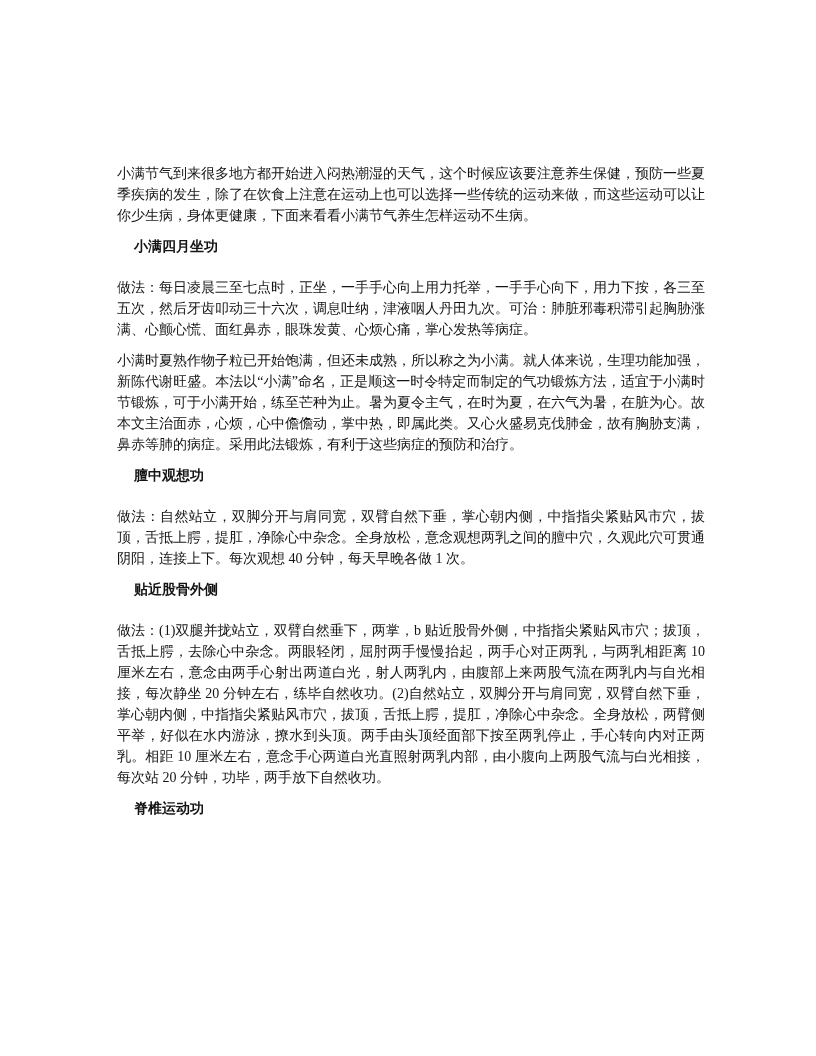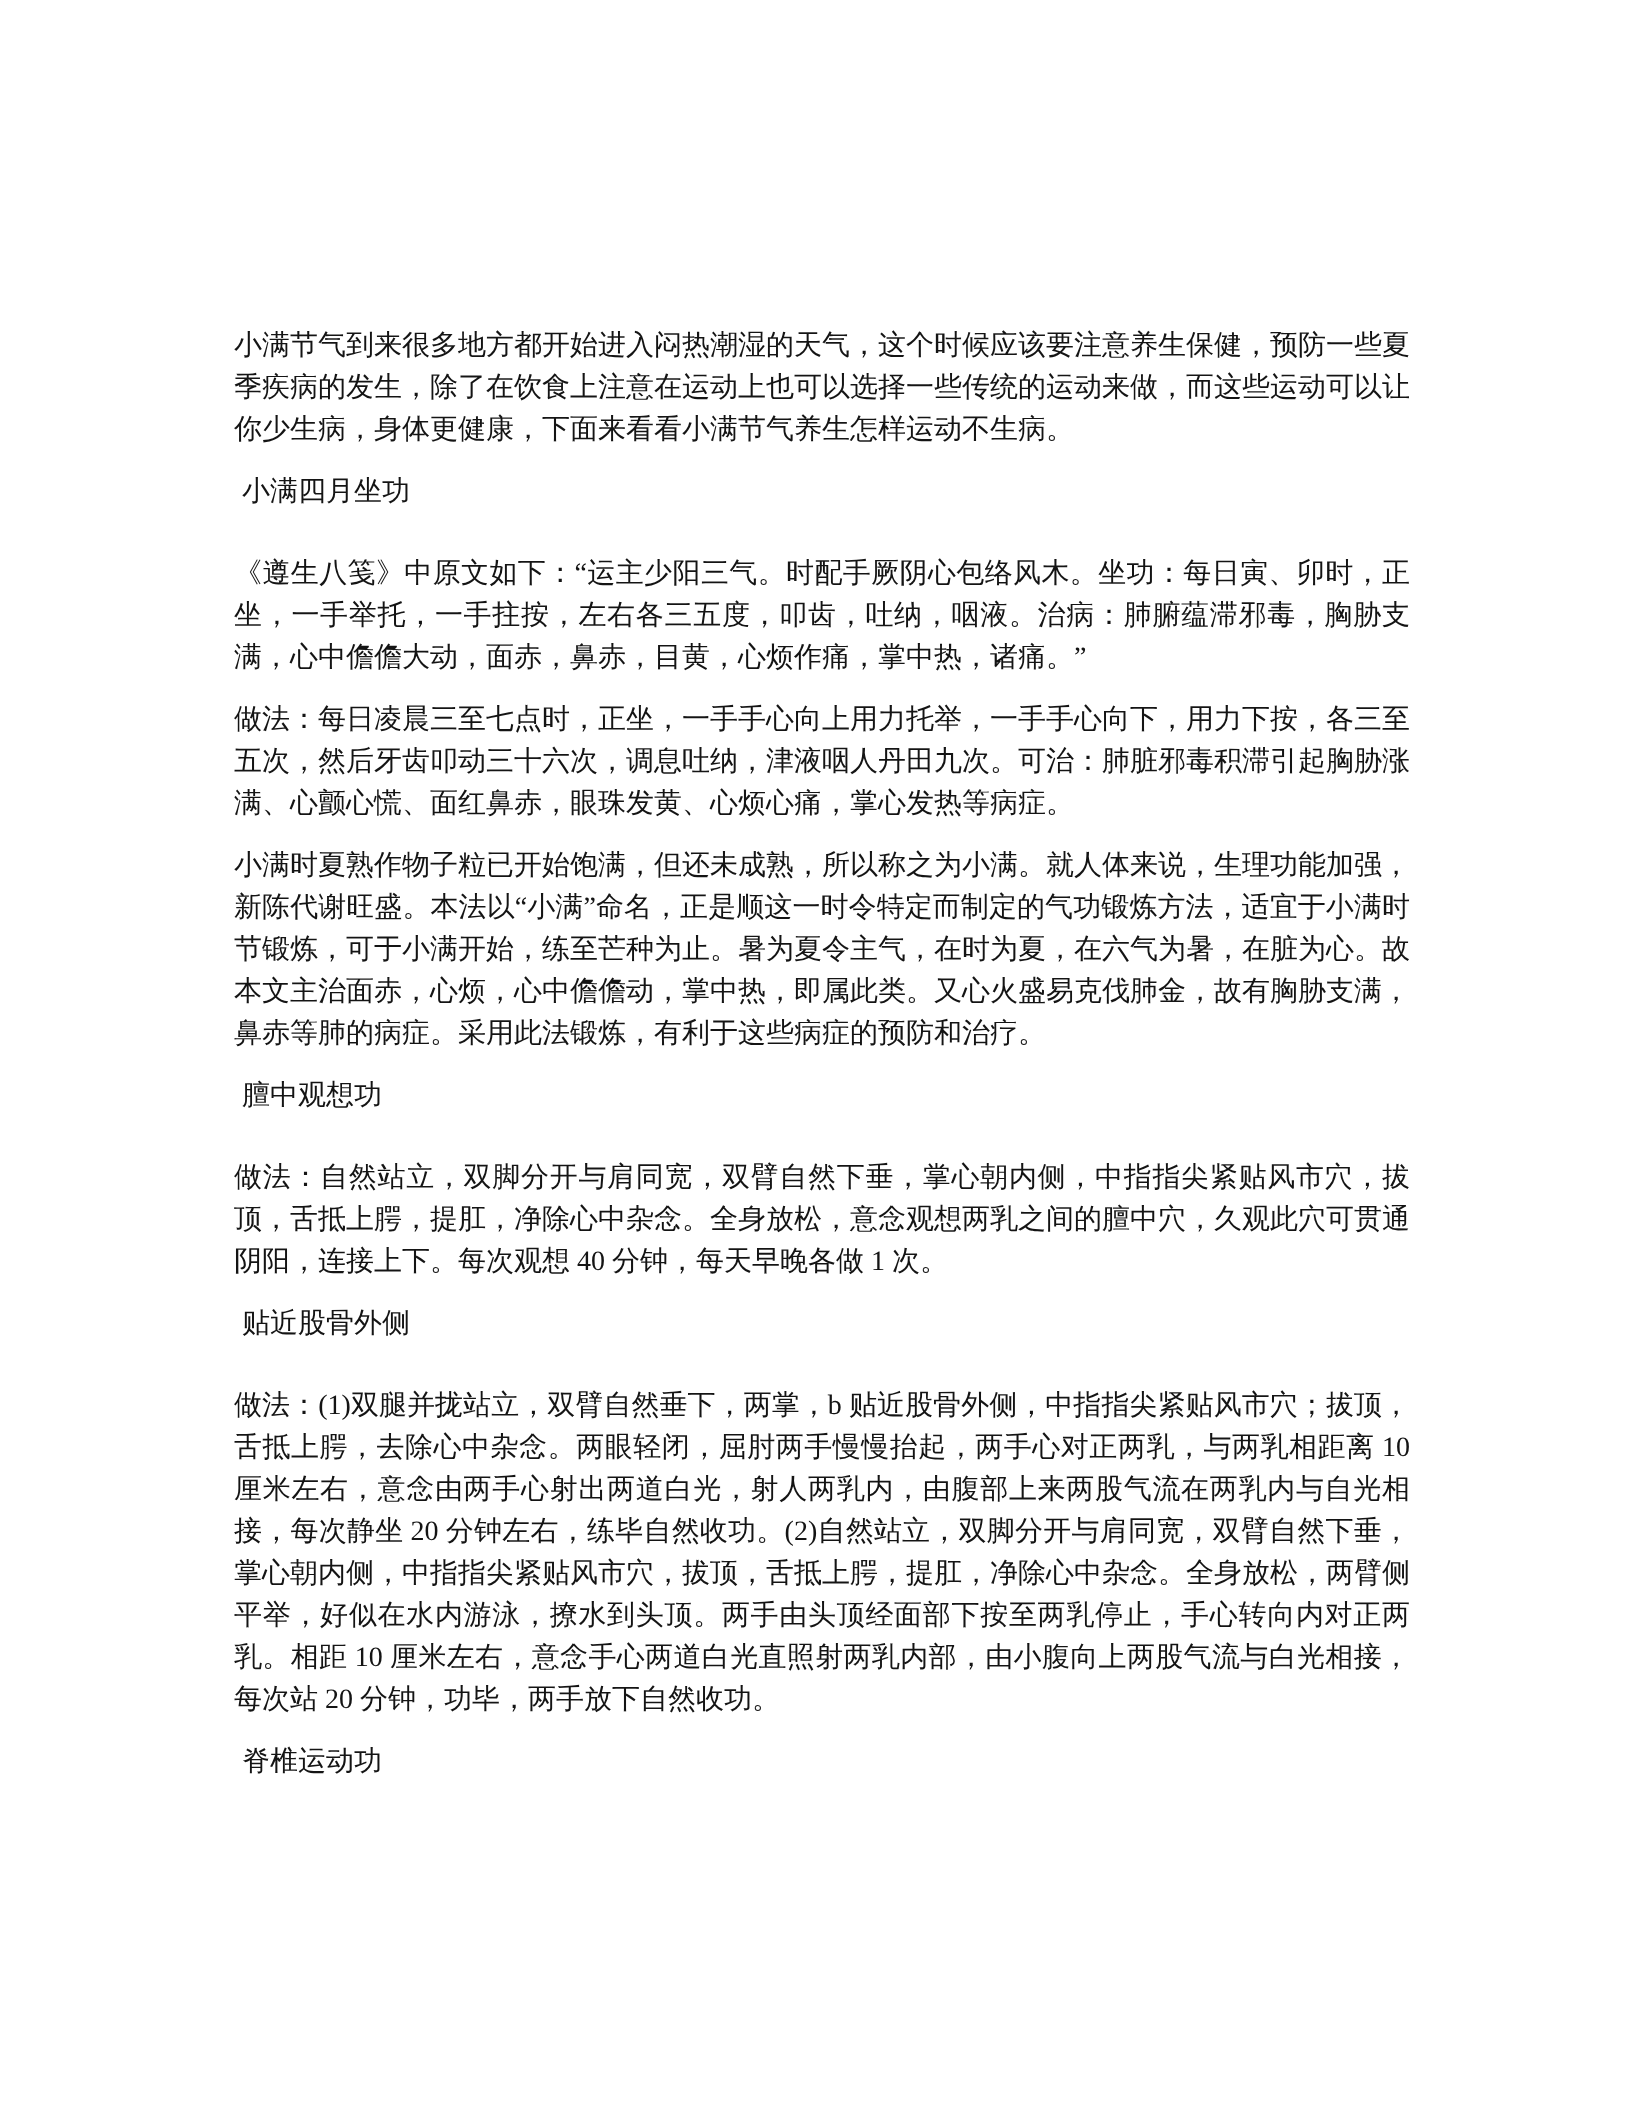--- a/index.html
+++ b/index.html
@@ -19,33 +19,32 @@
     line-height: 21px;
     color: #141414;
     overflow: hidden;
   }
   .para {
     margin: 0 0 10px 0;
     text-align: justify;
     word-break: break-all;
   }
   .heading {
-    margin: 0 0 20px 4px;
-    font-weight: normal;
+    margin: 0 0 20px 17px;
+    font-weight: bold;
     font-size: 14px;
     line-height: 21px;
   }
 </style>
 </head>
 <body>
 
 <main class="page">
   <p class="para">小满节气到来很多地方都开始进入闷热潮湿的天气，这个时候应该要注意养生保健，预防一些夏季疾病的发生，除了在饮食上注意在运动上也可以选择一些传统的运动来做，而这些运动可以让你少生病，身体更健康，下面来看看小满节气养生怎样运动不生病。</p>
   <p class="heading">小满四月坐功</p>
-  <p class="para">《遵生八笺》中原文如下：“运主少阳三气。时配手厥阴心包络风木。坐功：每日寅、卯时，正坐，一手举托，一手拄按，左右各三五度，叩齿，吐纳，咽液。治病：肺腑蕴滞邪毒，胸胁支满，心中儋儋大动，面赤，鼻赤，目黄，心烦作痛，掌中热，诸痛。”</p>
   <p class="para">做法：每日凌晨三至七点时，正坐，一手手心向上用力托举，一手手心向下，用力下按，各三至五次，然后牙齿叩动三十六次，调息吐纳，津液咽人丹田九次。可治：肺脏邪毒积滞引起胸胁涨满、心颤心慌、面红鼻赤，眼珠发黄、心烦心痛，掌心发热等病症。</p>
   <p class="para">小满时夏熟作物子粒已开始饱满，但还未成熟，所以称之为小满。就人体来说，生理功能加强，新陈代谢旺盛。本法以“小满”命名，正是顺这一时令特定而制定的气功锻炼方法，适宜于小满时节锻炼，可于小满开始，练至芒种为止。暑为夏令主气，在时为夏，在六气为暑，在脏为心。故本文主治面赤，心烦，心中儋儋动，掌中热，即属此类。又心火盛易克伐肺金，故有胸胁支满，鼻赤等肺的病症。采用此法锻炼，有利于这些病症的预防和治疗。</p>
   <p class="heading">膻中观想功</p>
   <p class="para">做法：自然站立，双脚分开与肩同宽，双臂自然下垂，掌心朝内侧，中指指尖紧贴风市穴，拔顶，舌抵上腭，提肛，净除心中杂念。全身放松，意念观想两乳之间的膻中穴，久观此穴可贯通阴阳，连接上下。每次观想 40 分钟，每天早晚各做 1 次。</p>
   <p class="heading">贴近股骨外侧</p>
   <p class="para">做法：(1)双腿并拢站立，双臂自然垂下，两掌，b 贴近股骨外侧，中指指尖紧贴风市穴；拔顶，舌抵上腭，去除心中杂念。两眼轻闭，屈肘两手慢慢抬起，两手心对正两乳，与两乳相距离 10 厘米左右，意念由两手心射出两道白光，射人两乳内，由腹部上来两股气流在两乳内与自光相接，每次静坐 20 分钟左右，练毕自然收功。(2)自然站立，双脚分开与肩同宽，双臂自然下垂，掌心朝内侧，中指指尖紧贴风市穴，拔顶，舌抵上腭，提肛，净除心中杂念。全身放松，两臂侧平举，好似在水内游泳，撩水到头顶。两手由头顶经面部下按至两乳停止，手心转向内对正两乳。相距 10 厘米左右，意念手心两道白光直照射两乳内部，由小腹向上两股气流与白光相接，每次站 20 分钟，功毕，两手放下自然收功。</p>
   <p class="heading">脊椎运动功</p>
 </main>
 
 </body></html>

